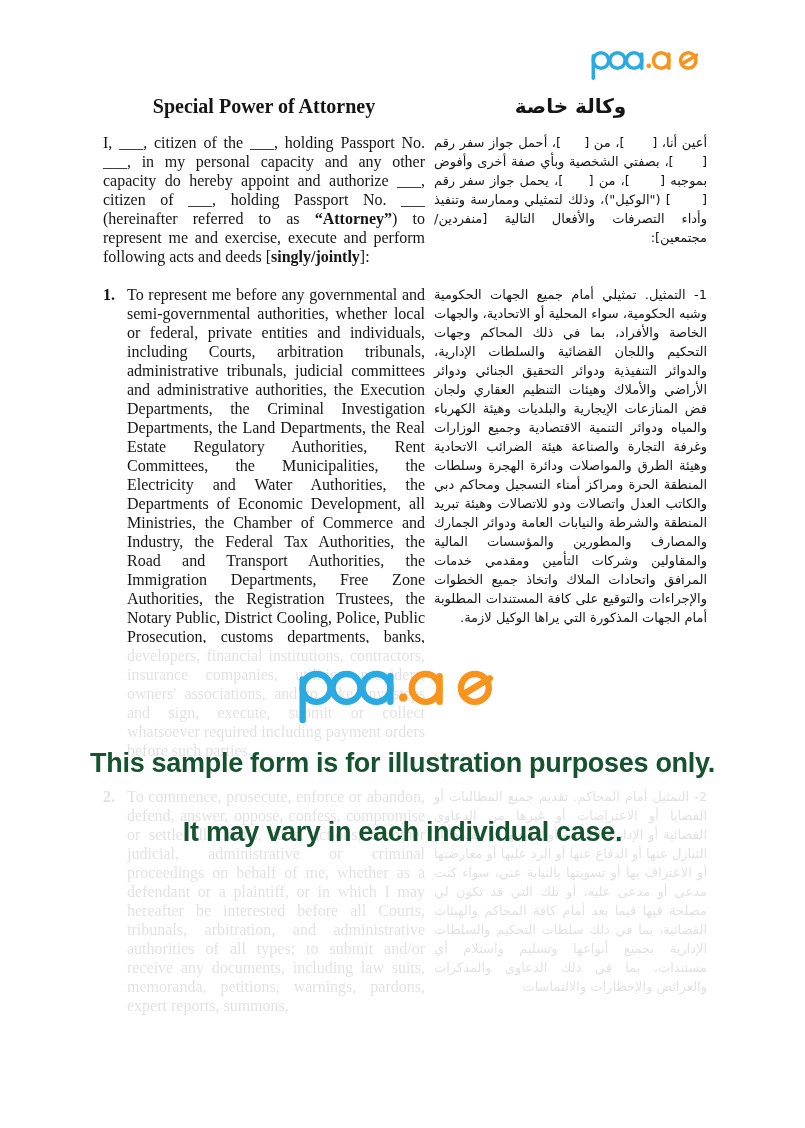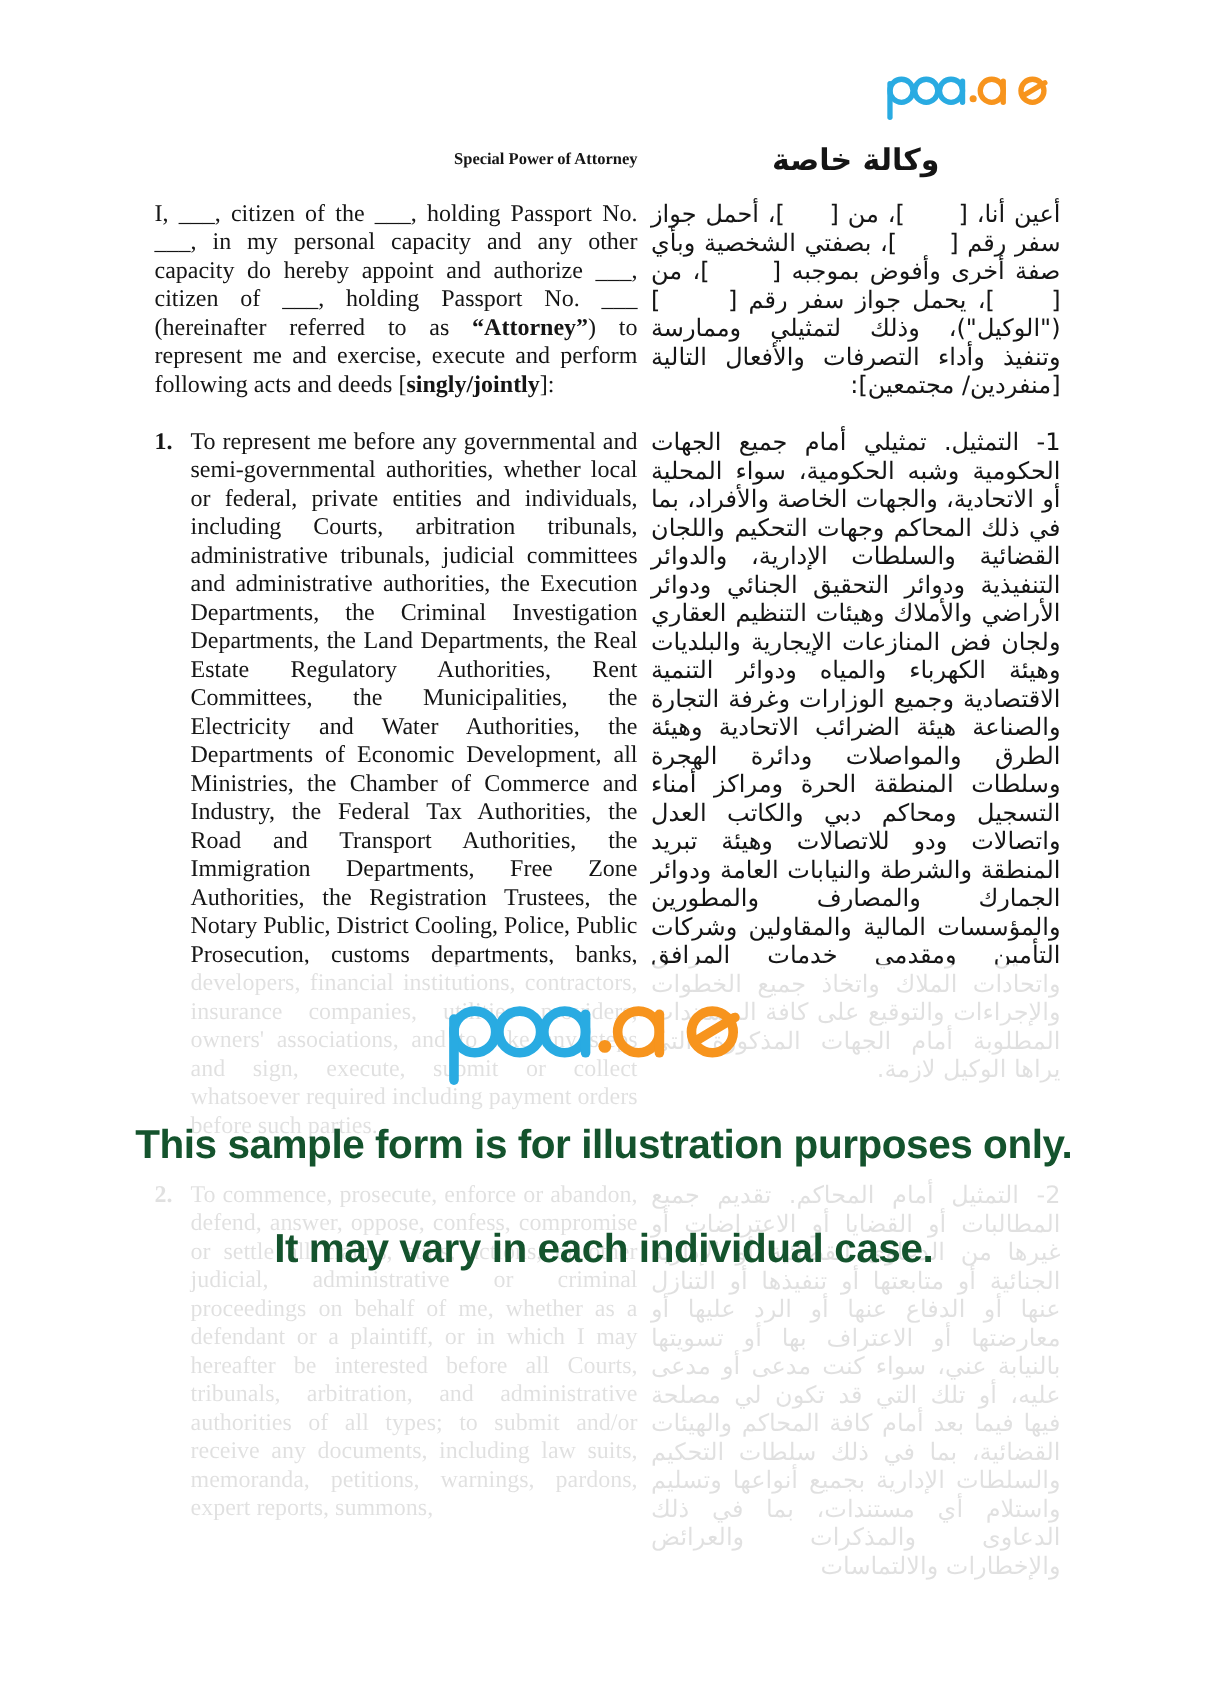--- a/index.html
+++ b/index.html
@@ -19,23 +19,23 @@
 
   
   .content { position:absolute; top:97px; left:103px; width:604px; z-index:1; }
   .row { display:flex; justify-content:space-between; align-items:flex-start; }
   .col-en {
     width:322px; font-size:16px; line-height:19px; text-align:justify;
     text-justify:inter-word;
   }
   .col-ar {
     width:273px; direction:rtl; font-family:"DejaVu Sans", sans-serif;
-    font-size:16px; line-height:19px; text-align:justify;
+    font-size:13px; line-height:19px; text-align:justify;
   }
-  .title-en { text-align:right; font-weight:bold; font-size:11px; line-height:19px; }
+  .title-en { text-align:center; font-weight:bold; font-size:20px; line-height:19px; }
   .title-ar { text-align:center; font-weight:bold; font-size:20px; line-height:19px; }
   .intro-row { margin-top:17px; }
   .clause-row-1 { margin-top:19px; }
   .clause-row-2 { margin-top:27px; }
   .clause-en { display:flex; }
   .clause-num { font-weight:bold; width:24px; flex:0 0 24px; }
   .clause-body { flex:1; }
   b { font-weight:bold; }
 
   

